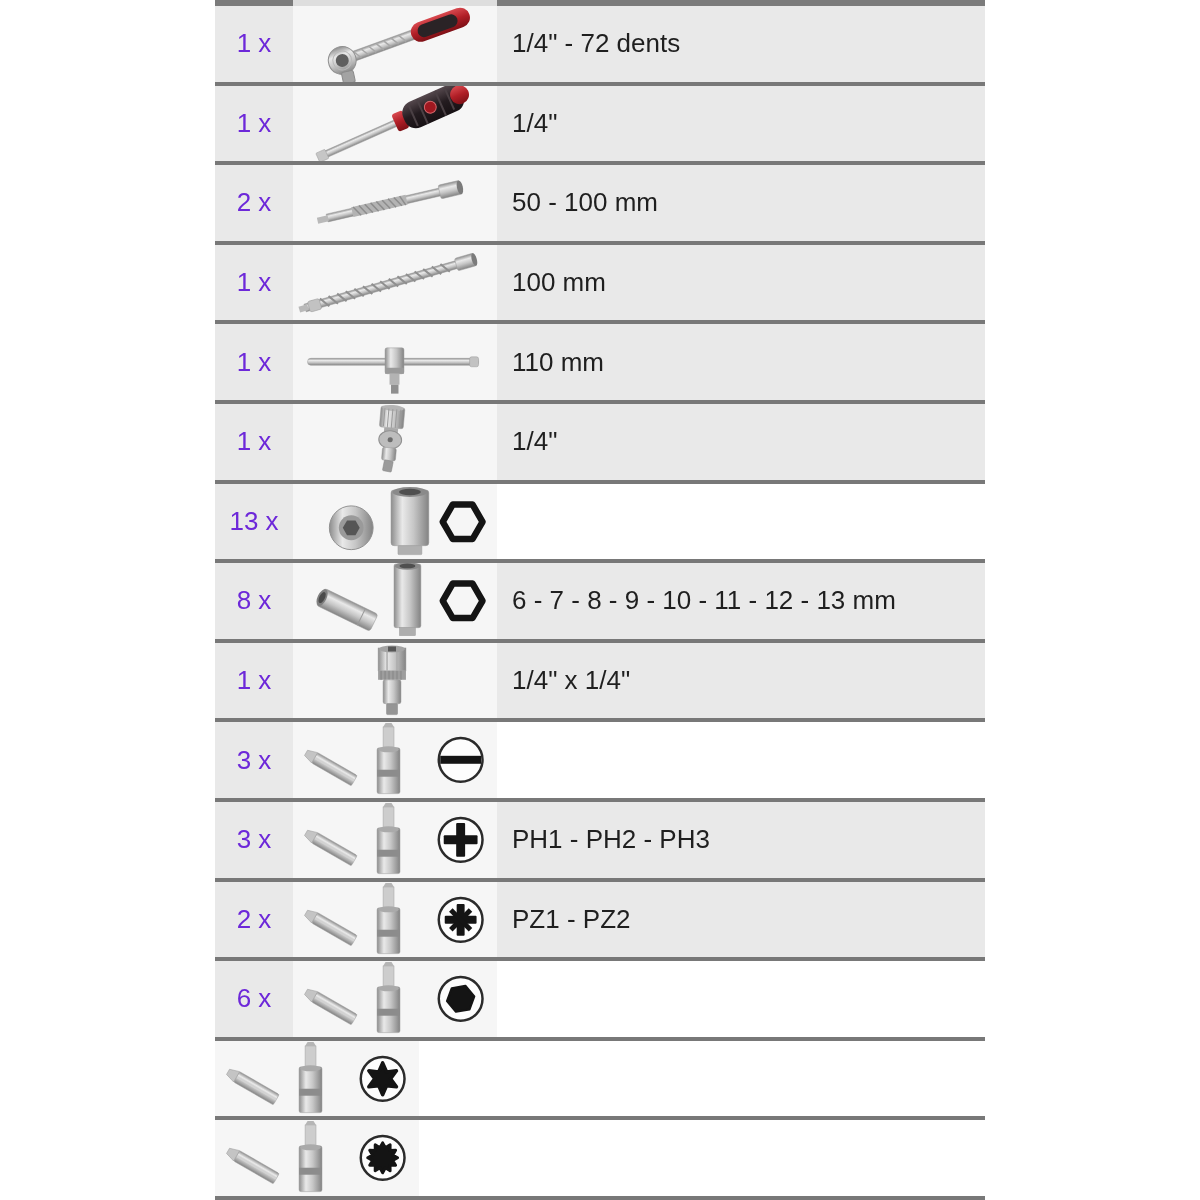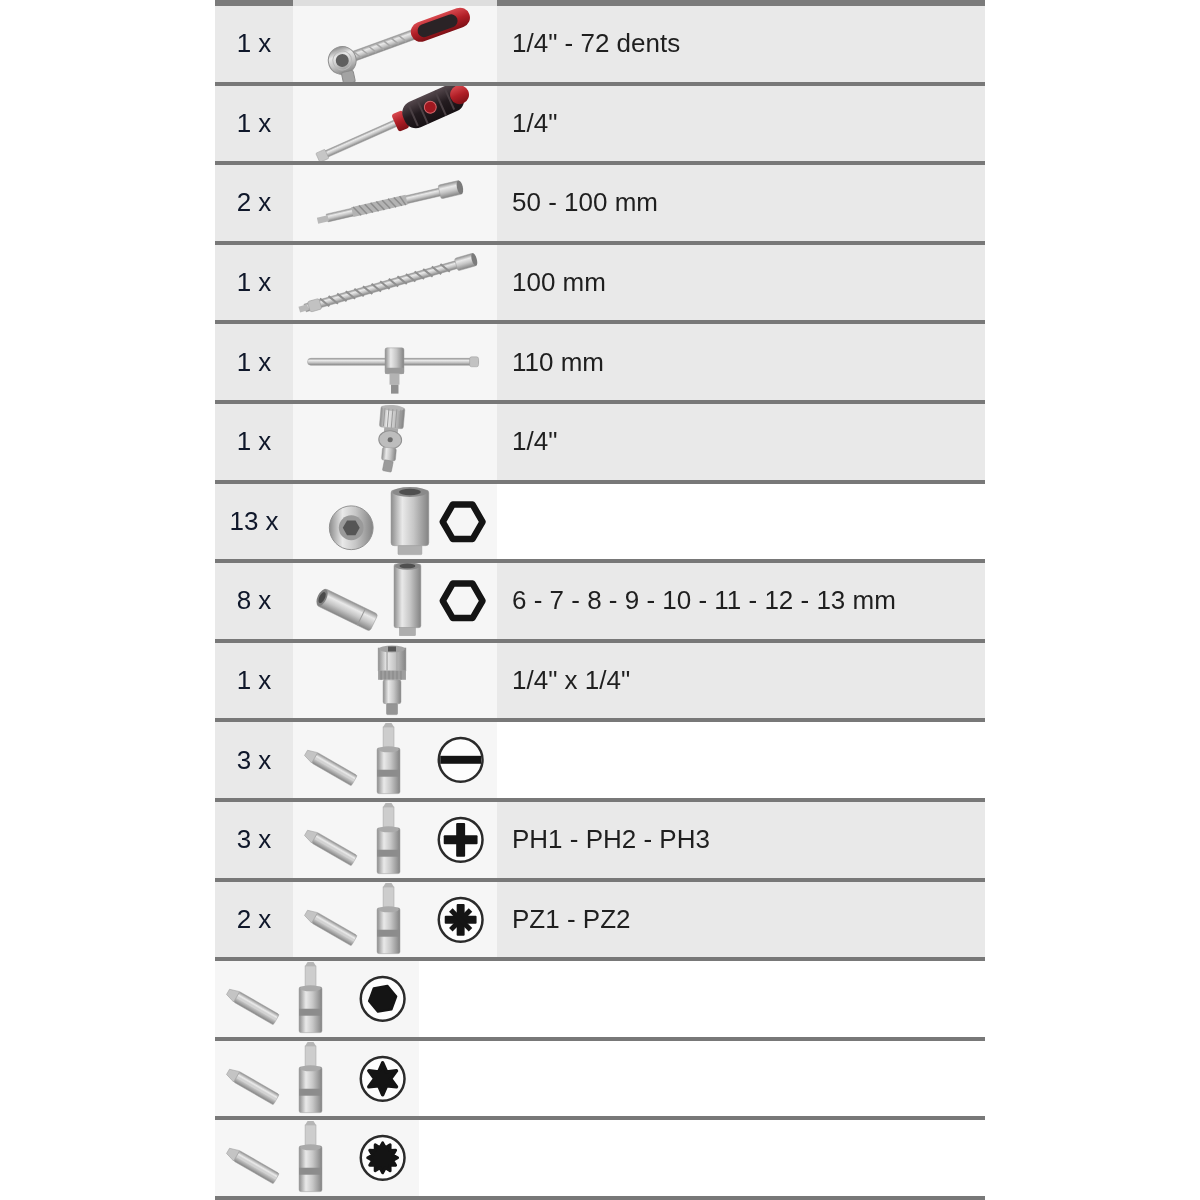--- a/index.html
+++ b/index.html
@@ -5,21 +5,21 @@
   html,body{margin:0;padding:0;width:1200px;height:1200px;background:#ffffff;overflow:hidden;
             font-family:"Liberation Sans", sans-serif;}
   .spec-table{position:absolute;left:215px;top:0;width:770px;}
   .top-strip{display:flex;height:6px;}
   .top-strip .seg-qty{width:78px;background:#7b7b7b;}
   .top-strip .seg-img{width:204px;background:#dedede;}
   .top-strip .seg-desc{flex:1;background:#7b7b7b;}
   .row{display:flex;height:79.6px;box-sizing:border-box;border-bottom:4px solid #787878;}
   .cell{box-sizing:border-box;}
   .qty{width:78px;background:#e9e9e9;display:flex;align-items:center;justify-content:center;
-       font-size:26px;color:#0f172a;}
+       font-size:26px;color:#6d28d9;}
   .img{width:204px;background:#f6f6f6;position:relative;}
   .img svg{position:absolute;left:0;top:0;width:100%;height:100%;}
   .desc{flex:1;background:#e9e9e9;display:flex;align-items:center;
         font-size:26px;color:#1f1f1f;line-height:33px;padding:0 8px 0 15px;white-space:pre-line;}
 </style>
 </head>
 <body>
 
 <svg width="0" height="0" style="position:absolute">
   <defs>
@@ -309,20 +309,23 @@
             <rect x="165.5" y="24" width="5" height="28" fill="#141414"></rect>
             <rect x="154" y="35.5" width="28" height="5" fill="#141414"></rect>
           </g>
         </g>
       </svg>
     </div>
     <div class="cell desc"><span>PZ1 - PZ2</span></div>
   </div>
 
   <div class="row">
+    <div class="cell qty">
+        <span>6 x</span>
+      </div>
     <div class="cell img">
       <svg viewBox="0 0 204 76">
         <g transform="rotate(30 42 48)">
           <rect x="18" y="42" width="46" height="12" rx="1.5" fill="url(#gMetalH)" stroke="#9a9a9a" stroke-width=".5"></rect>
           <path d="M18 48 H64" stroke="#d2d2d2" stroke-width="2"></path>
           <polygon points="18,42 8,45 8,51 18,54" fill="#c4c4c4" stroke="#9a9a9a" stroke-width=".5"></polygon>
         </g>
         <rect x="90" y="5" width="11" height="22" fill="#cdcdcd" stroke="#a2a2a2" stroke-width=".5"></rect>
         <polygon points="90,5 101,5 98.5,1 92.5,1" fill="#b5b5b5"></polygon>
         <rect x="84" y="26" width="23" height="46" rx="2" fill="url(#gMetalV)" stroke="#9a9a9a" stroke-width=".5"></rect>

